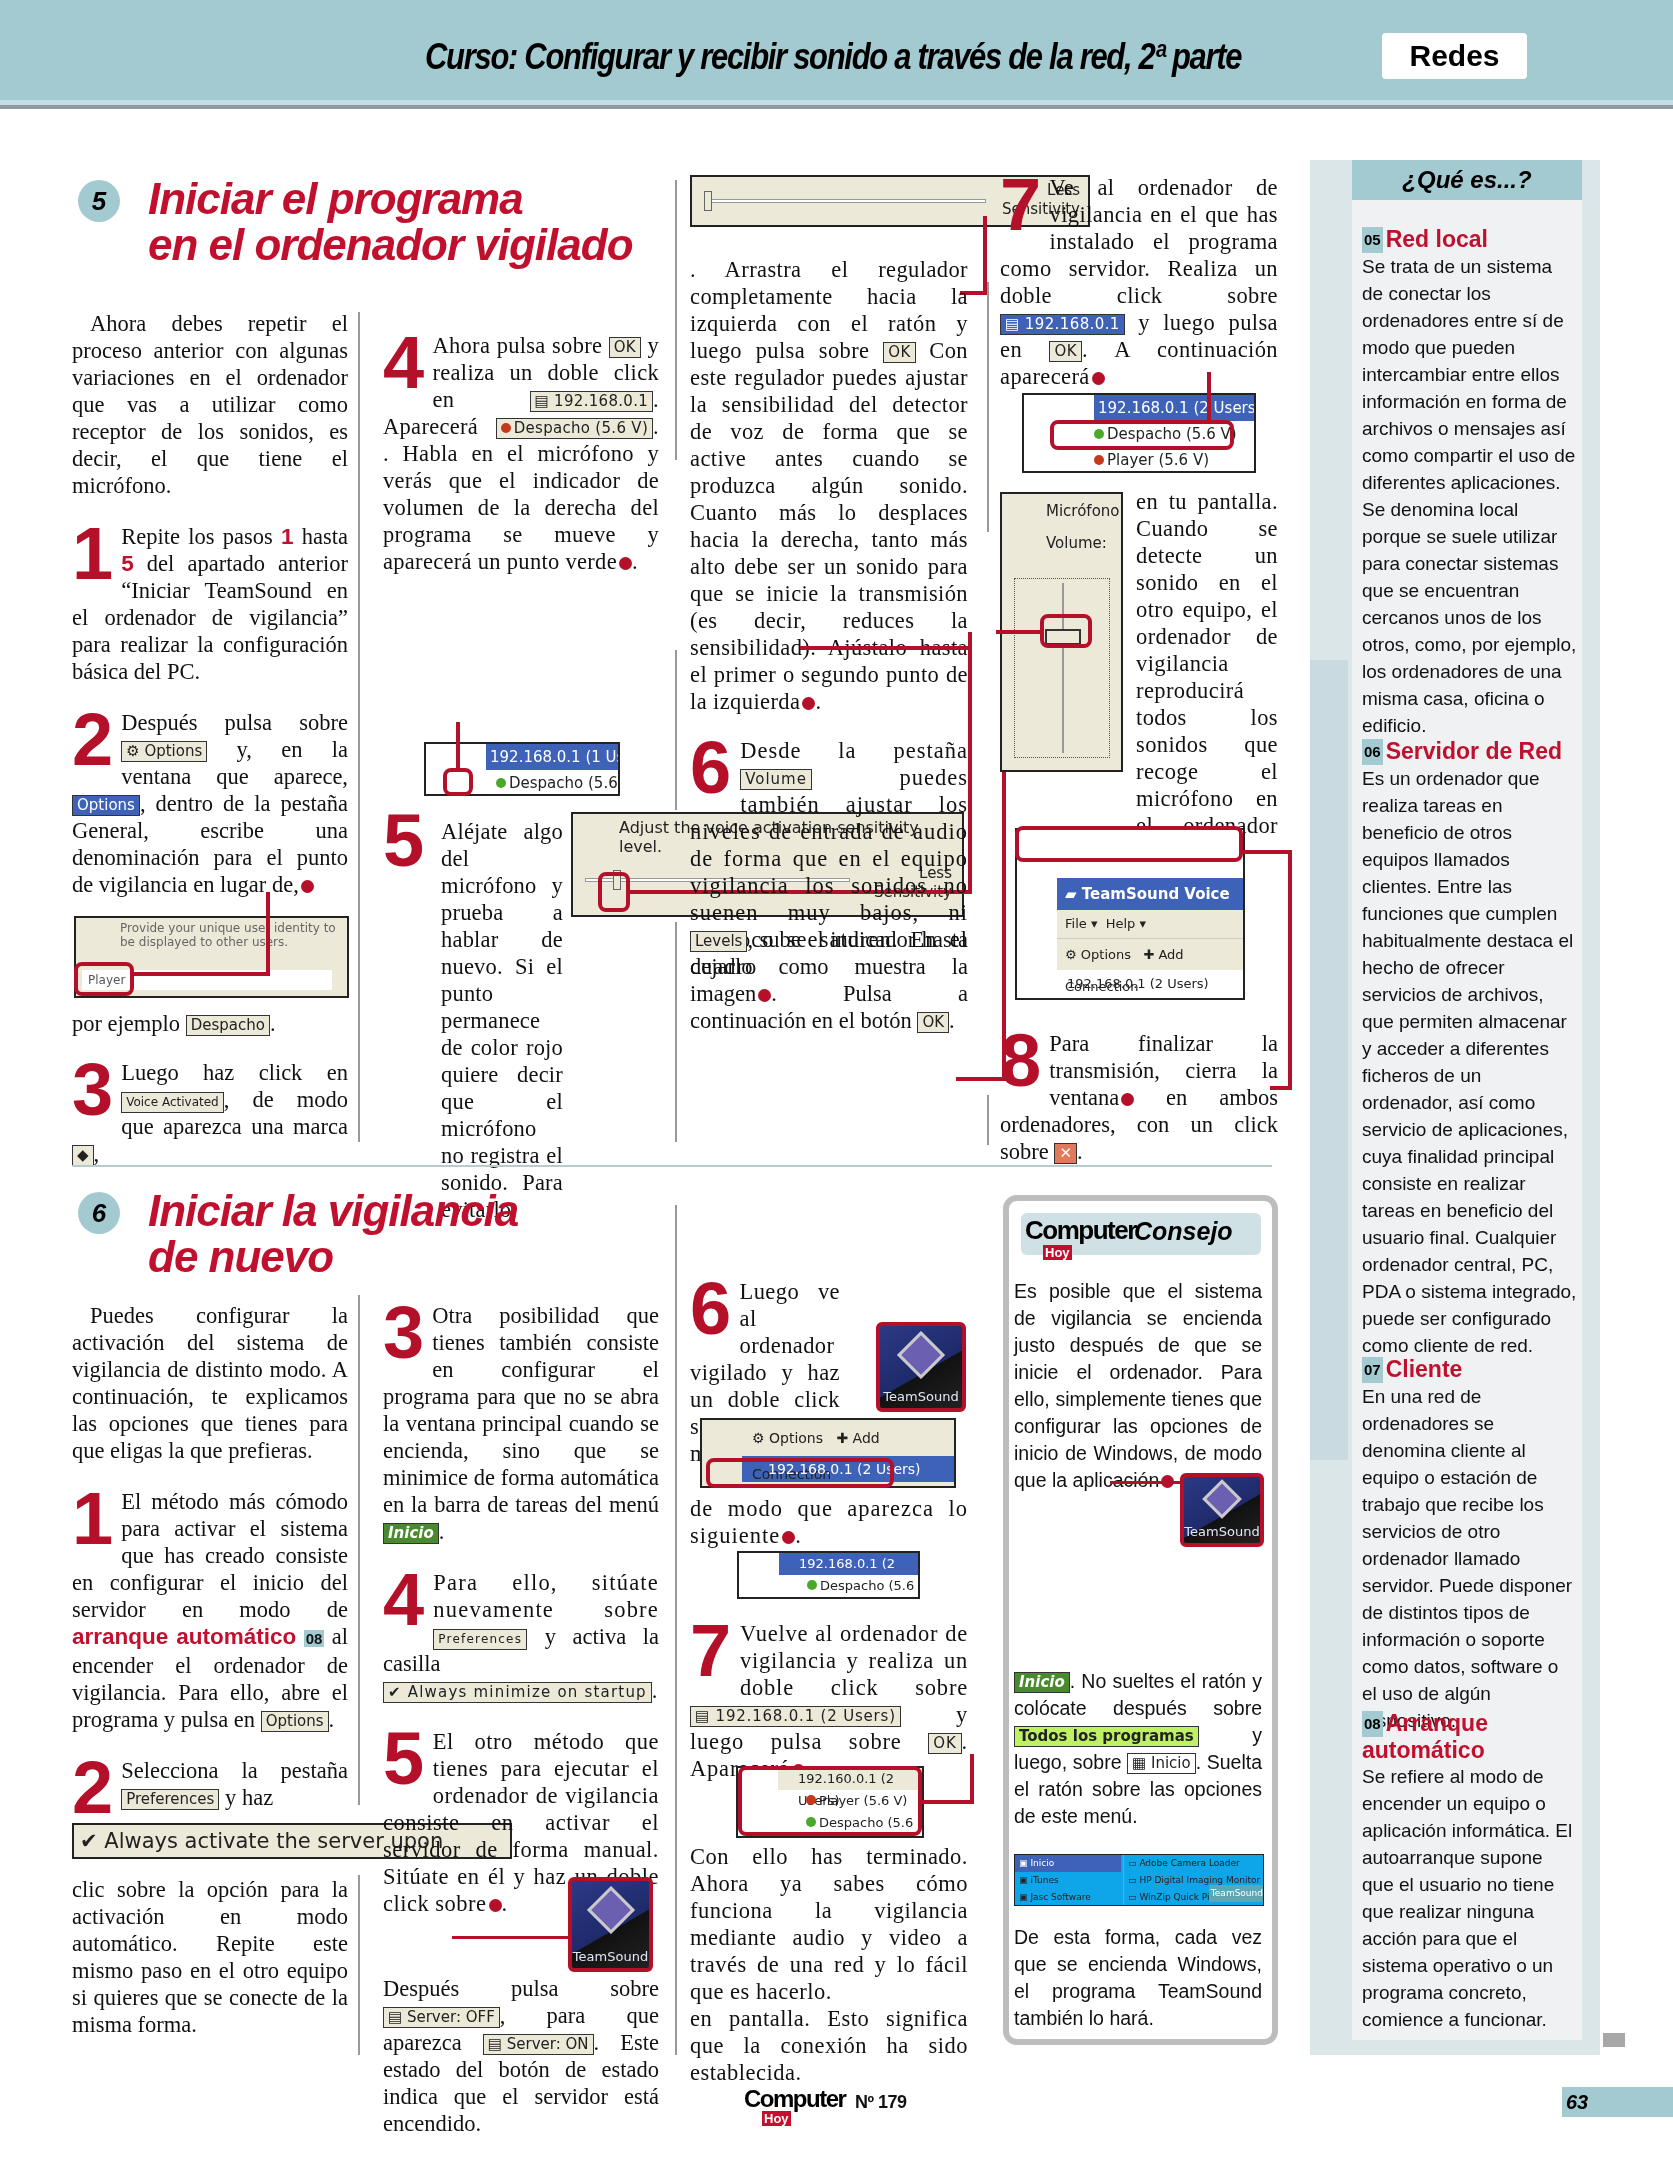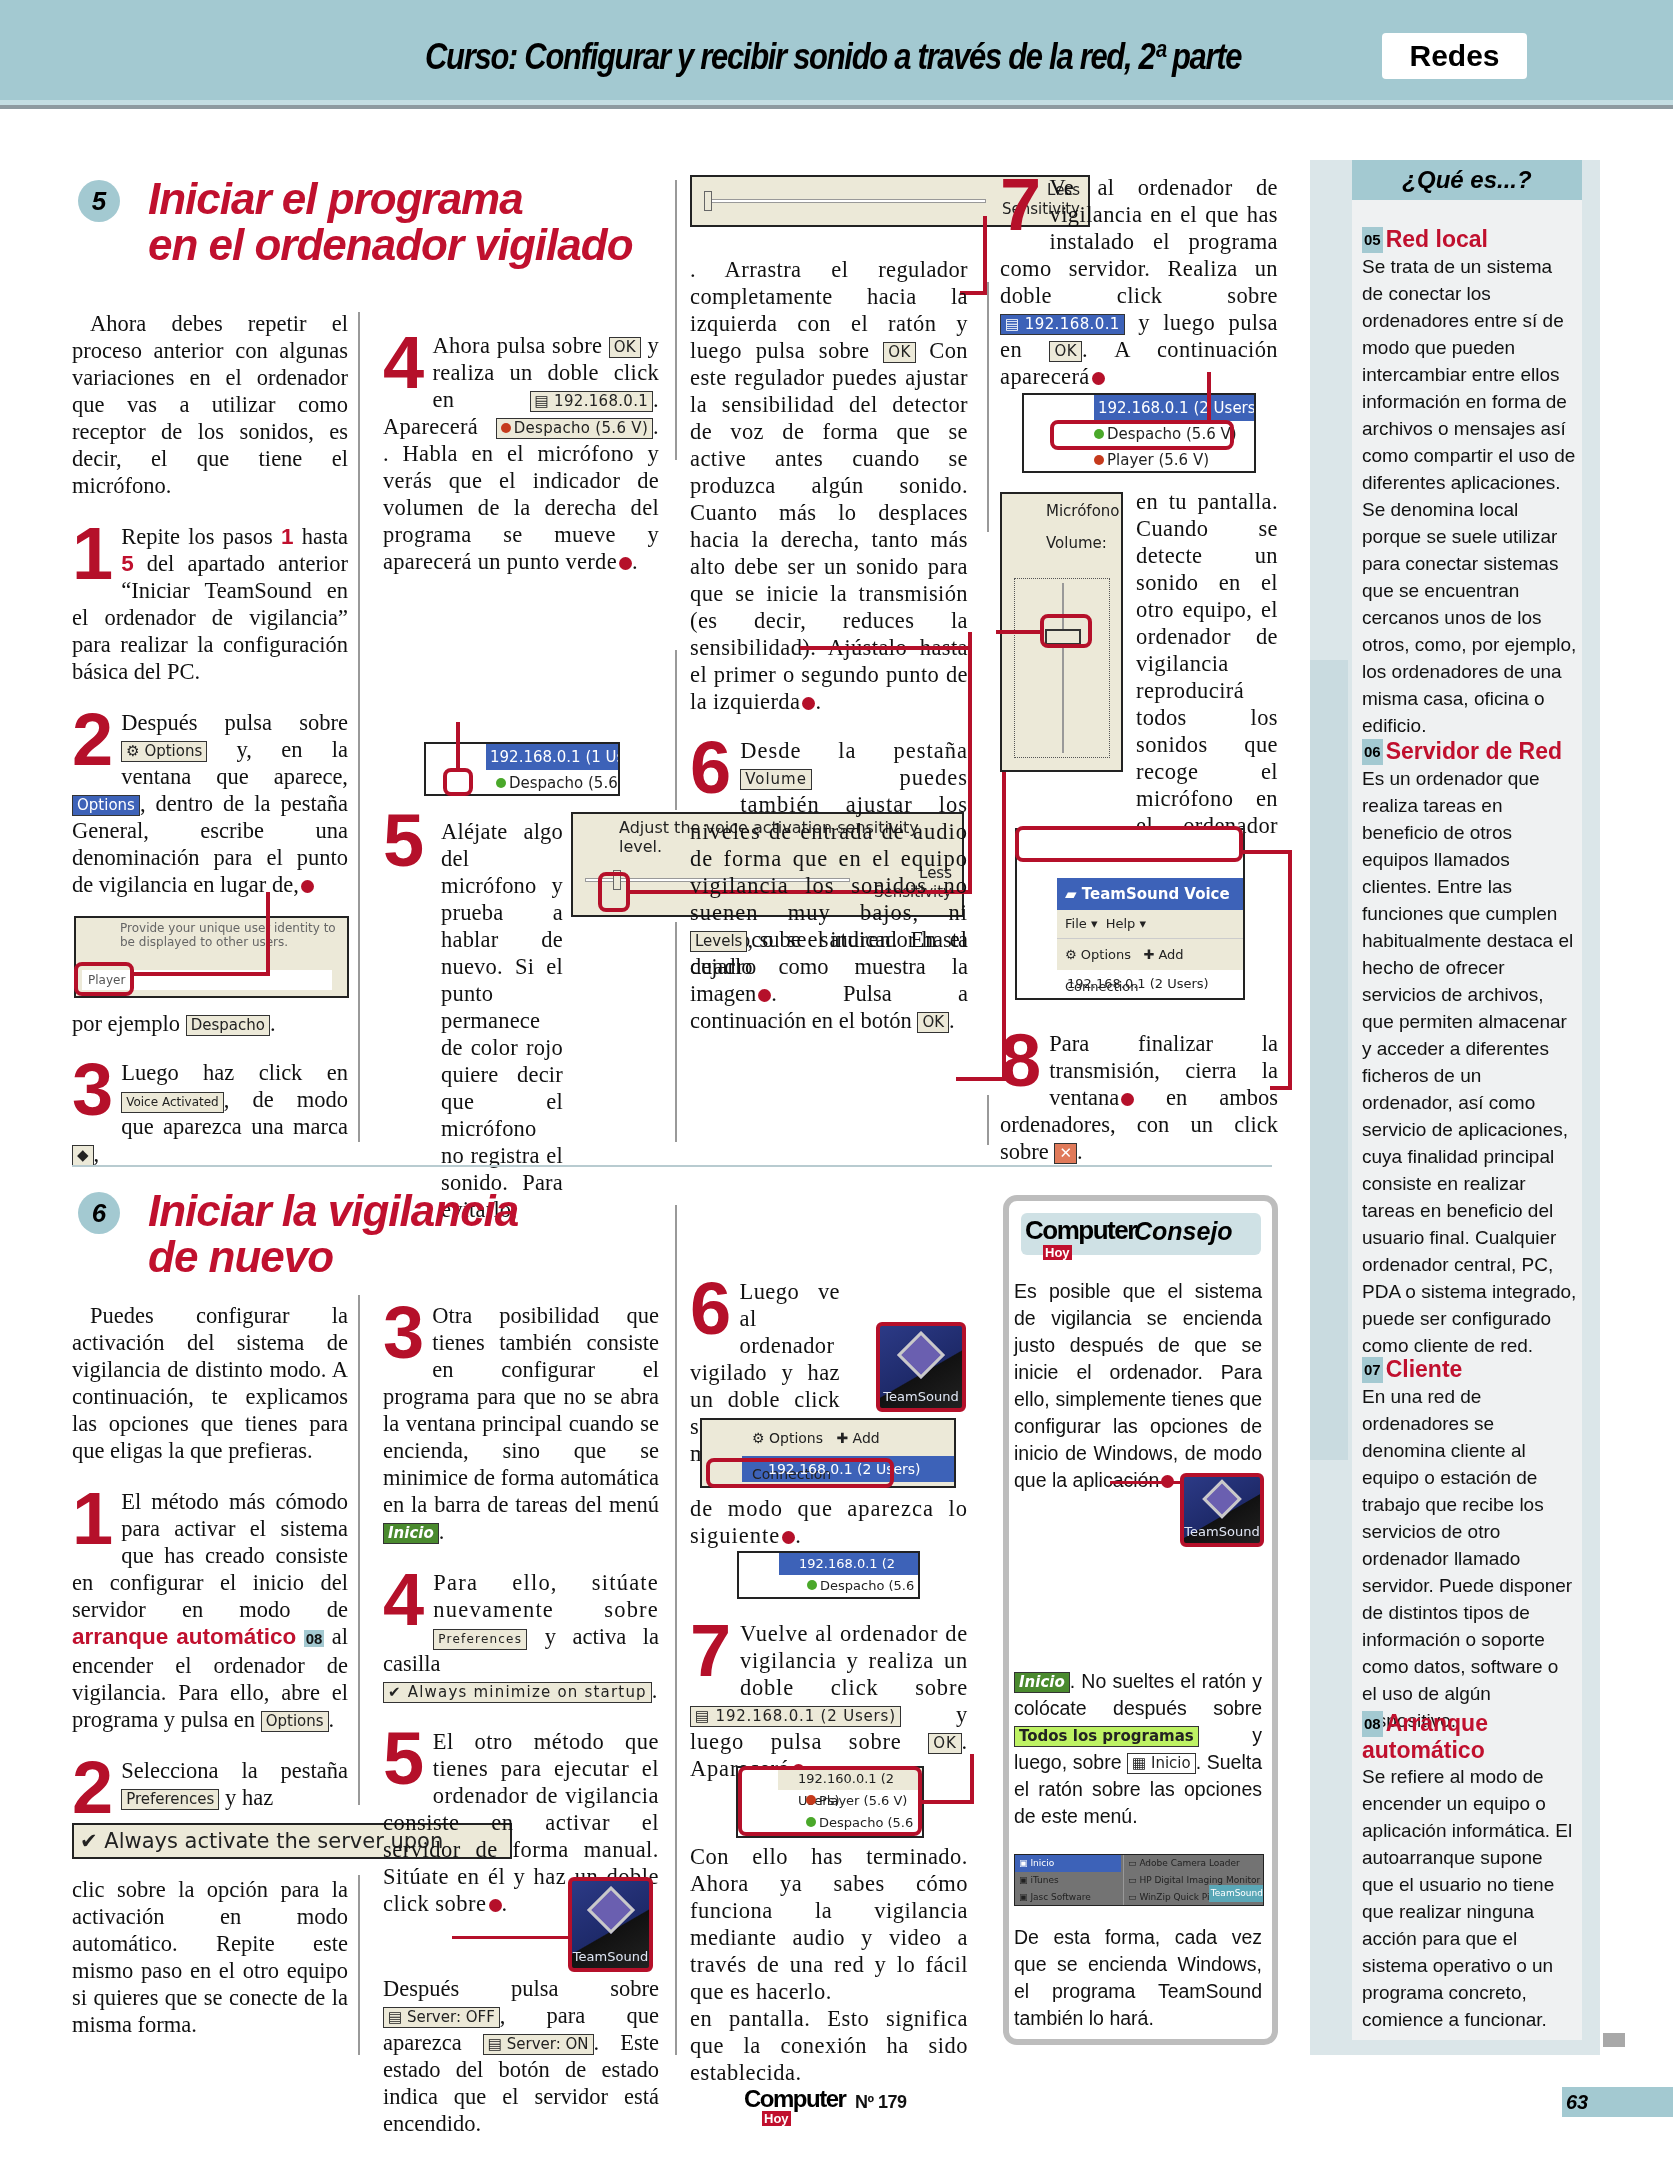--- a/index.html
+++ b/index.html
@@ -406,21 +406,21 @@
 
 <div class="tip-body" style="top:1668px;">
   <p>
     <span class="chip green">Inicio</span><span>. No sueltes el ratón y colócate después sobre</span>
     <span class="chip" style="font-weight:bold; background:#bef264;">Todos los programas</span>
     <span>y luego, sobre</span>
     <span class="chip" style="background:#fff;"><span>▦ </span><span>Inicio</span></span><span>. Suelta el ratón sobre las opciones de este menú.</span>
   </p>
 </div>
 
-<div class="shot" style="left:1014px; top:1854px; width:250px; height:52px; background:#737373; font-size:9px; border-width:1px;">
+<div class="shot" style="left:1014px; top:1854px; width:250px; height:52px; background:#0ea5e9; font-size:9px; border-width:1px;">
   <div style="position:absolute; left:0; top:0; width:106px; height:52px; line-height:17px;">
     <div style="background:#3d62b8; color:#fff; padding-left:4px;">▣ <span>Inicio</span></div>
     <div style="padding-left:4px;">▣ <span>iTunes</span></div>
     <div style="padding-left:4px;">▣ <span>Jasc Software</span></div>
   </div>
   <div style="position:absolute; left:108px; top:0; width:142px; height:52px; line-height:17px; border-left:1px solid #999;">
     <div style="padding-left:4px;">▭ <span>Adobe Camera Loader</span></div>
     <div style="padding-left:4px;">▭ <span>HP Digital Imaging Monitor</span></div>
     <div style="padding-left:4px;">▭ <span>WinZip Quick Pick</span></div>
     <div style="position:absolute; right:0; top:30px; background:#5aa7b7; color:#fff; padding:0 2px;">TeamSound</div>

